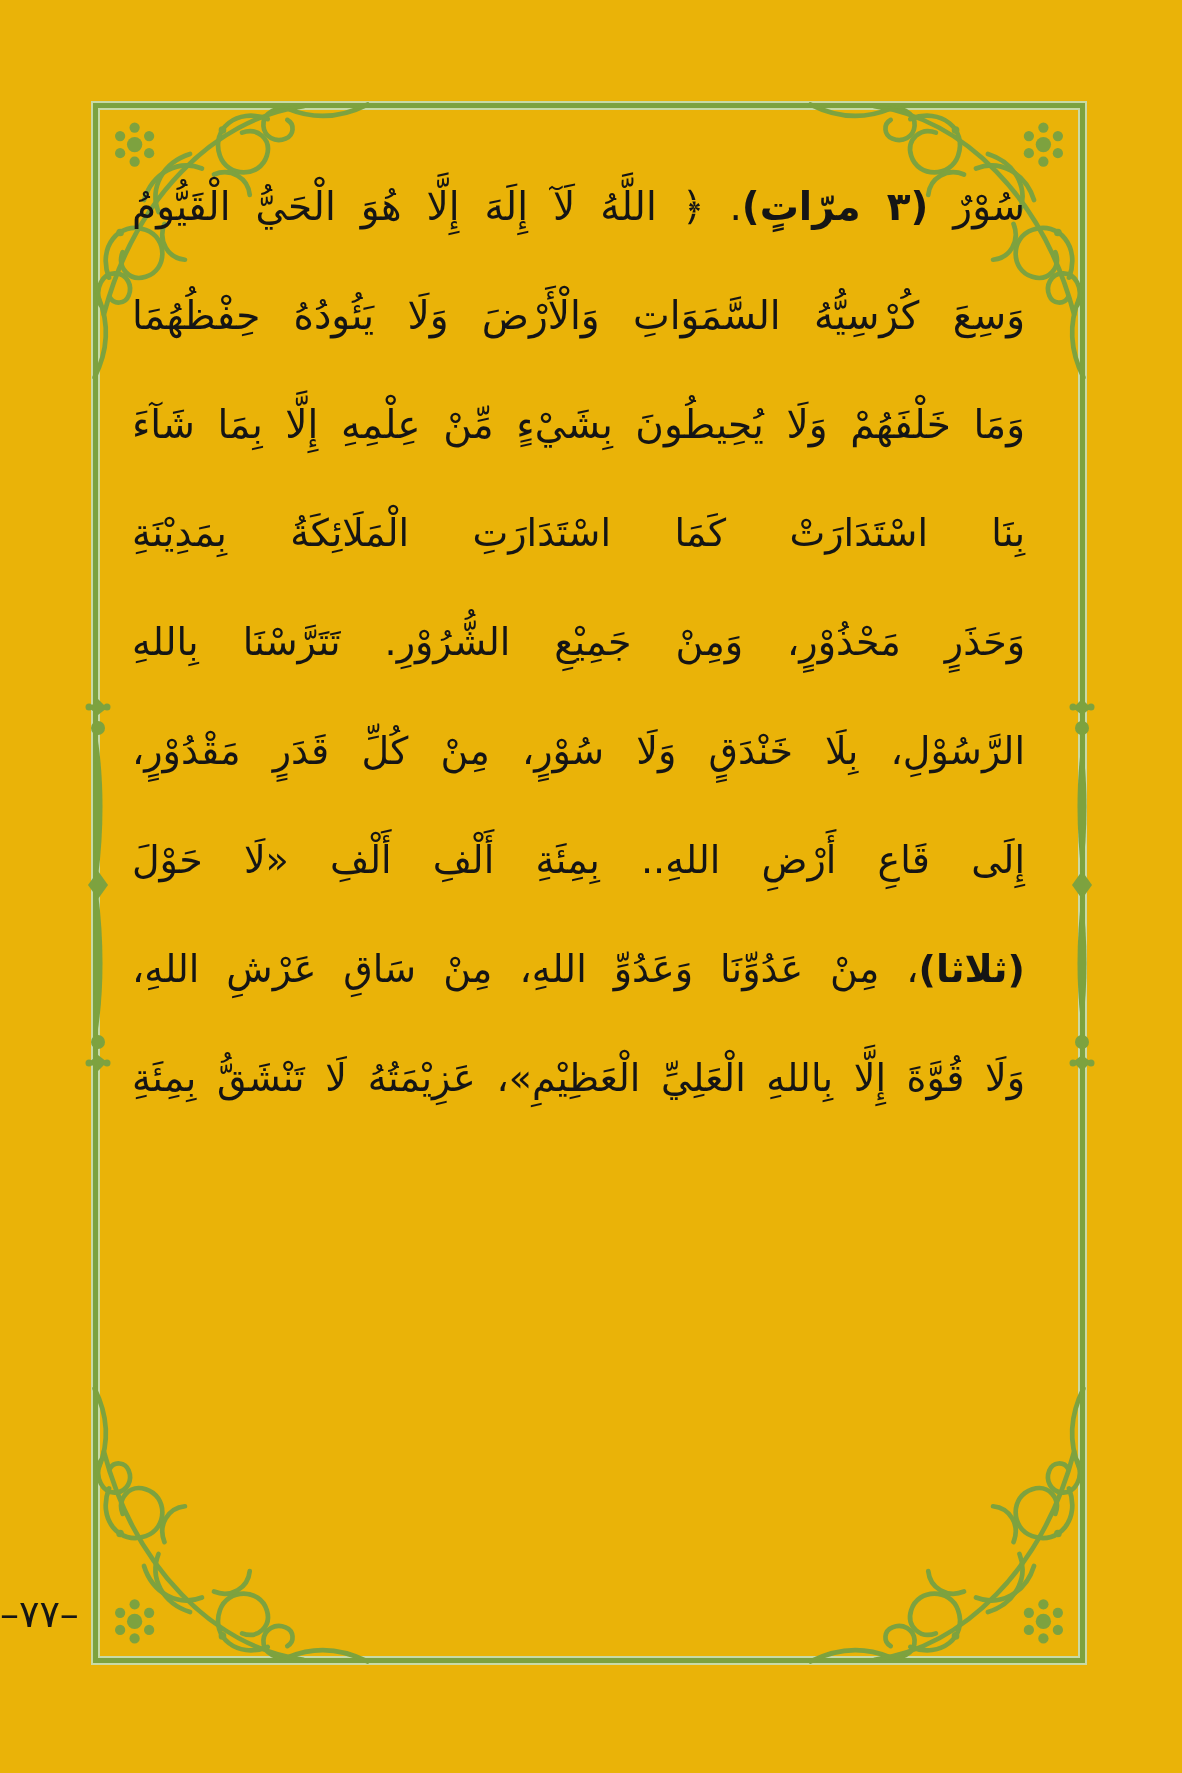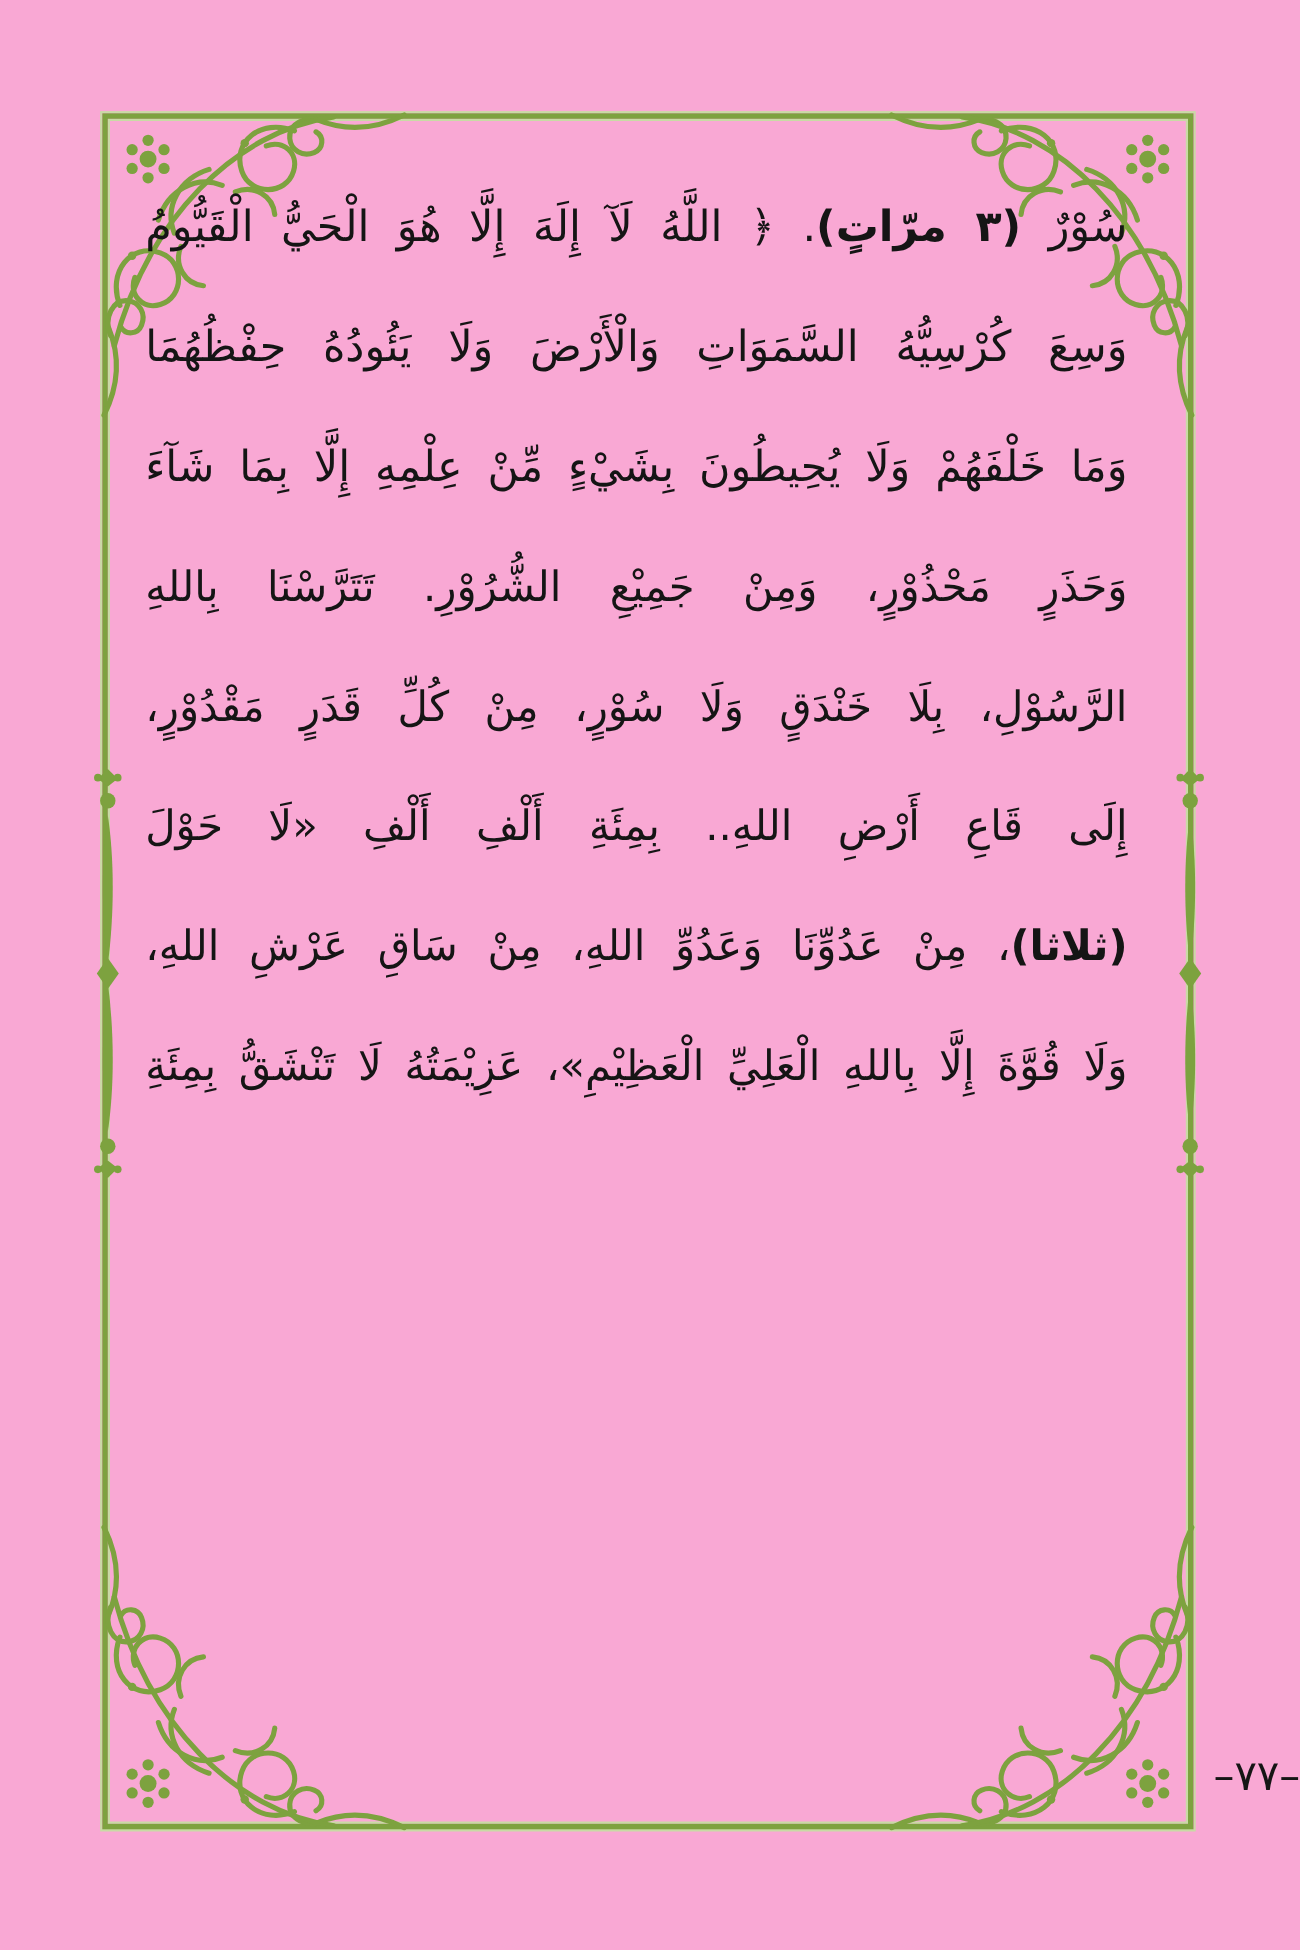--- a/index.html
+++ b/index.html
@@ -4,21 +4,21 @@
 <style>
   :root{
     --g:  #7da23f;
     --gl: #c9daa5;
     --ink:#151515;
   }
   html,body{margin:0;padding:0;background:#ffffff;}
   .page{
     position:relative;
     width:1182px;height:1773px;
-    background:#f9a8d4;
+    background:#eab308;
     overflow:hidden;
     font-family:"DejaVu Sans",sans-serif;
     color:var(--ink);
     direction:rtl;
     text-decoration:underline;
   }
   
   .frame{
     position:absolute;
     left:93px;top:103px;right:97px;bottom:110px;
@@ -47,21 +47,21 @@
     text-align:justify;
     text-align-last:justify;
     text-justify:inter-word;
   }
   .line.quran{font-size:39px;}
   .line.end{text-align-last:right;}
   .bold{font-weight:bold;}
   .page-number{
     position:absolute;
     left:0;right:0;top:1592px;
-    text-align:right;
+    text-align:left;
     font-size:38px;
     letter-spacing:2px;
     color:var(--ink);
   }
 </style>
 </head>
 <body>
 
 <svg width="0" height="0" style="position:absolute" aria-hidden="true">
   <defs>
@@ -135,20 +135,21 @@
 
     <div class="line quran"><span>سُوْرٌ </span><span class="bold">(٣ مرّاتٍ)</span><span>. ﴿ اللَّهُ لَآ إِلَهَ إِلَّا هُوَ الْحَيُّ الْقَيُّومُ</span></div>
 
 
 
     <div class="line quran"><span>وَسِعَ كُرْسِيُّهُ السَّمَوَاتِ وَالْأَرْضَ وَلَا يَئُودُهُ حِفْظُهُمَا</span></div>
 
     <div class="line quran"><span>وَمَا خَلْفَهُمْ وَلَا يُحِيطُونَ بِشَيْءٍ مِّنْ عِلْمِهِ إِلَّا بِمَا شَآءَ</span></div>
 
 
+    <div class="line"><span>بِنَا اسْتَدَارَتْ كَمَا اسْتَدَارَتِ الْمَلَائِكَةُ بِمَدِيْنَةِ</span></div>
 
     <div class="line"><span>وَحَذَرٍ مَحْذُوْرٍ، وَمِنْ جَمِيْعِ الشُّرُوْرِ. تَتَرَّسْنَا بِاللهِ</span></div>
 
     <div class="line"><span>الرَّسُوْلِ، بِلَا خَنْدَقٍ وَلَا سُوْرٍ، مِنْ كُلِّ قَدَرٍ مَقْدُوْرٍ،</span></div>
 
     <div class="line"><span>إِلَى قَاعِ أَرْضِ اللهِ.. بِمِئَةِ أَلْفِ أَلْفِ «لَا حَوْلَ</span></div>
 
     <div class="line"><span class="bold">(ثلاثا)</span><span>، مِنْ عَدُوِّنَا وَعَدُوِّ اللهِ، مِنْ سَاقِ عَرْشِ اللهِ،</span></div>
 
     <div class="line"><span>وَلَا قُوَّةَ إِلَّا بِاللهِ الْعَلِيِّ الْعَظِيْمِ»، عَزِيْمَتُهُ لَا تَنْشَقُّ بِمِئَةِ</span></div>

